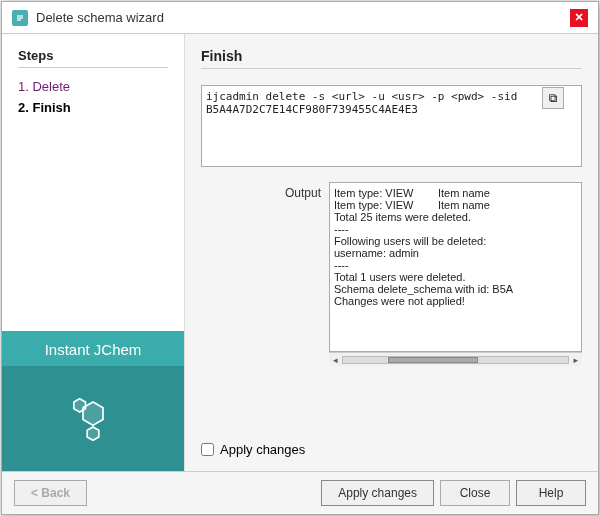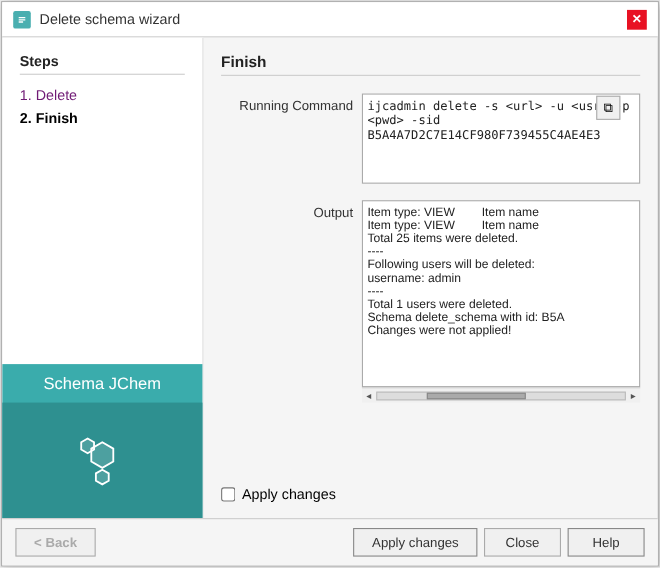--- a/index.html
+++ b/index.html
@@ -300,21 +300,21 @@
         <div class="step-item">
           <span>1.</span>
           <span> Delete</span>
         </div>
         <div class="step-item active">
           <span>2.</span>
           <span> <strong>Finish</strong></span>
         </div>
       </div>
       <div class="brand-section">
-        <span class="brand-name">Schema JChem</span>
+        <span class="brand-name">Instant JChem</span>
         <div class="brand-logo-area">
           <div class="hex-icon">
             <svg viewBox="0 0 60 60" width="56" height="56">
 
               <g fill="none" stroke="white" stroke-width="2.5">
 
                 <polygon points="30,12 42,19 42,33 30,40 18,33 18,19" fill="rgba(255,255,255,0.15)" stroke="white" stroke-width="2"></polygon>
 
                 <polygon points="14,8 21,12 21,20 14,24 7,20 7,12" fill="rgba(255,255,255,0.15)" stroke="white" stroke-width="2"></polygon>
 
@@ -323,21 +323,20 @@
             </svg>
           </div>
         </div>
       </div>
     </div>
 
     <div class="main-content">
       <div class="finish-title">Finish</div>
 
       <div class="field-row">
-        <span class="field-label">Running Command</span>
         <div class="command-container">
           <textarea class="command-box" readonly="" style="">ijcadmin delete -s &lt;url&gt; -u &lt;usr&gt; -p &lt;pwd&gt; -sid B5A4A7D2C7E14CF980F739455C4AE4E3</textarea>
           <button class="copy-btn" title="Copy">
             <span>⧉</span>
           </button>
         </div>
       </div>
 
       <div class="field-row" style="flex:1;min-height:0;">
         <span class="field-label">Output</span>

